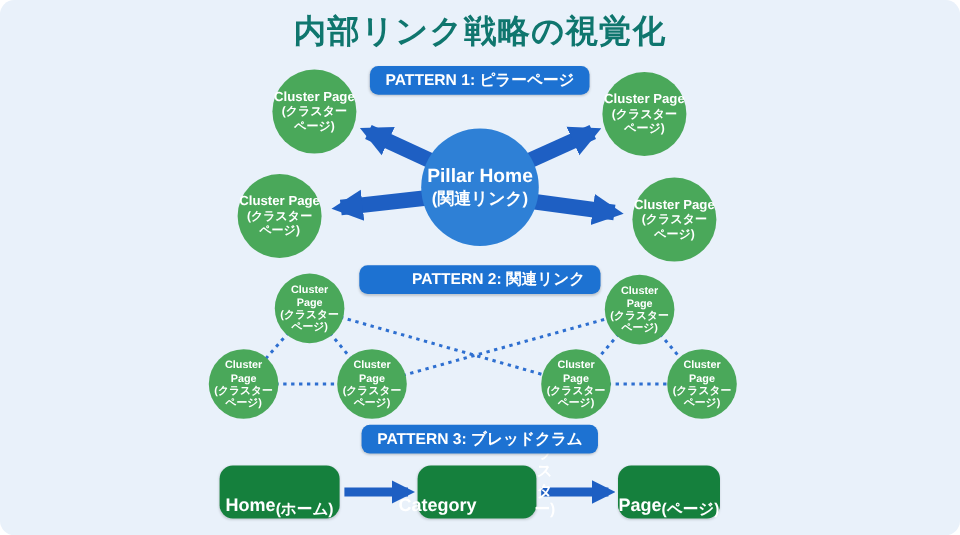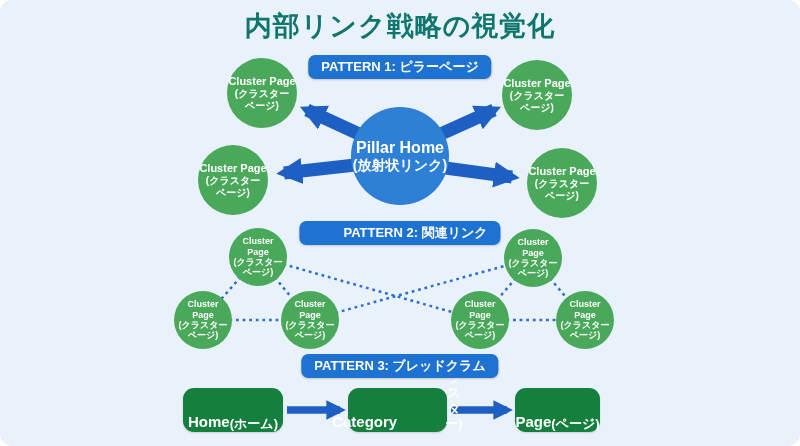--- a/index.html
+++ b/index.html
@@ -101,21 +101,21 @@
     <g stroke="#1e5fc3" stroke-width="7.5">
       <line x1="287" y1="410" x2="340" y2="410" marker-end="url(#ah-mid)"></line>
       <line x1="451" y1="410" x2="507" y2="410" marker-end="url(#ah-mid)"></line>
     </g>
   </svg>
 
   <div class="badge b1">PATTERN 1: ピラーページ</div>
 
   <div class="node pillar">
     <span class="l1">Pillar Home</span>
-    <span class="l2">(放射状リンク)</span>
+    <span class="l2">(関連リンク)</span>
   </div>
 
   <div class="node cluster1 c1-tl">
     <span class="l1">Cluster Page</span>
     <span class="l2">(クラスター</span>
     <span class="l3">ページ)</span>
   </div>
   <div class="node cluster1 c1-tr">
     <span class="l1">Cluster Page</span>
     <span class="l2">(クラスター</span>

